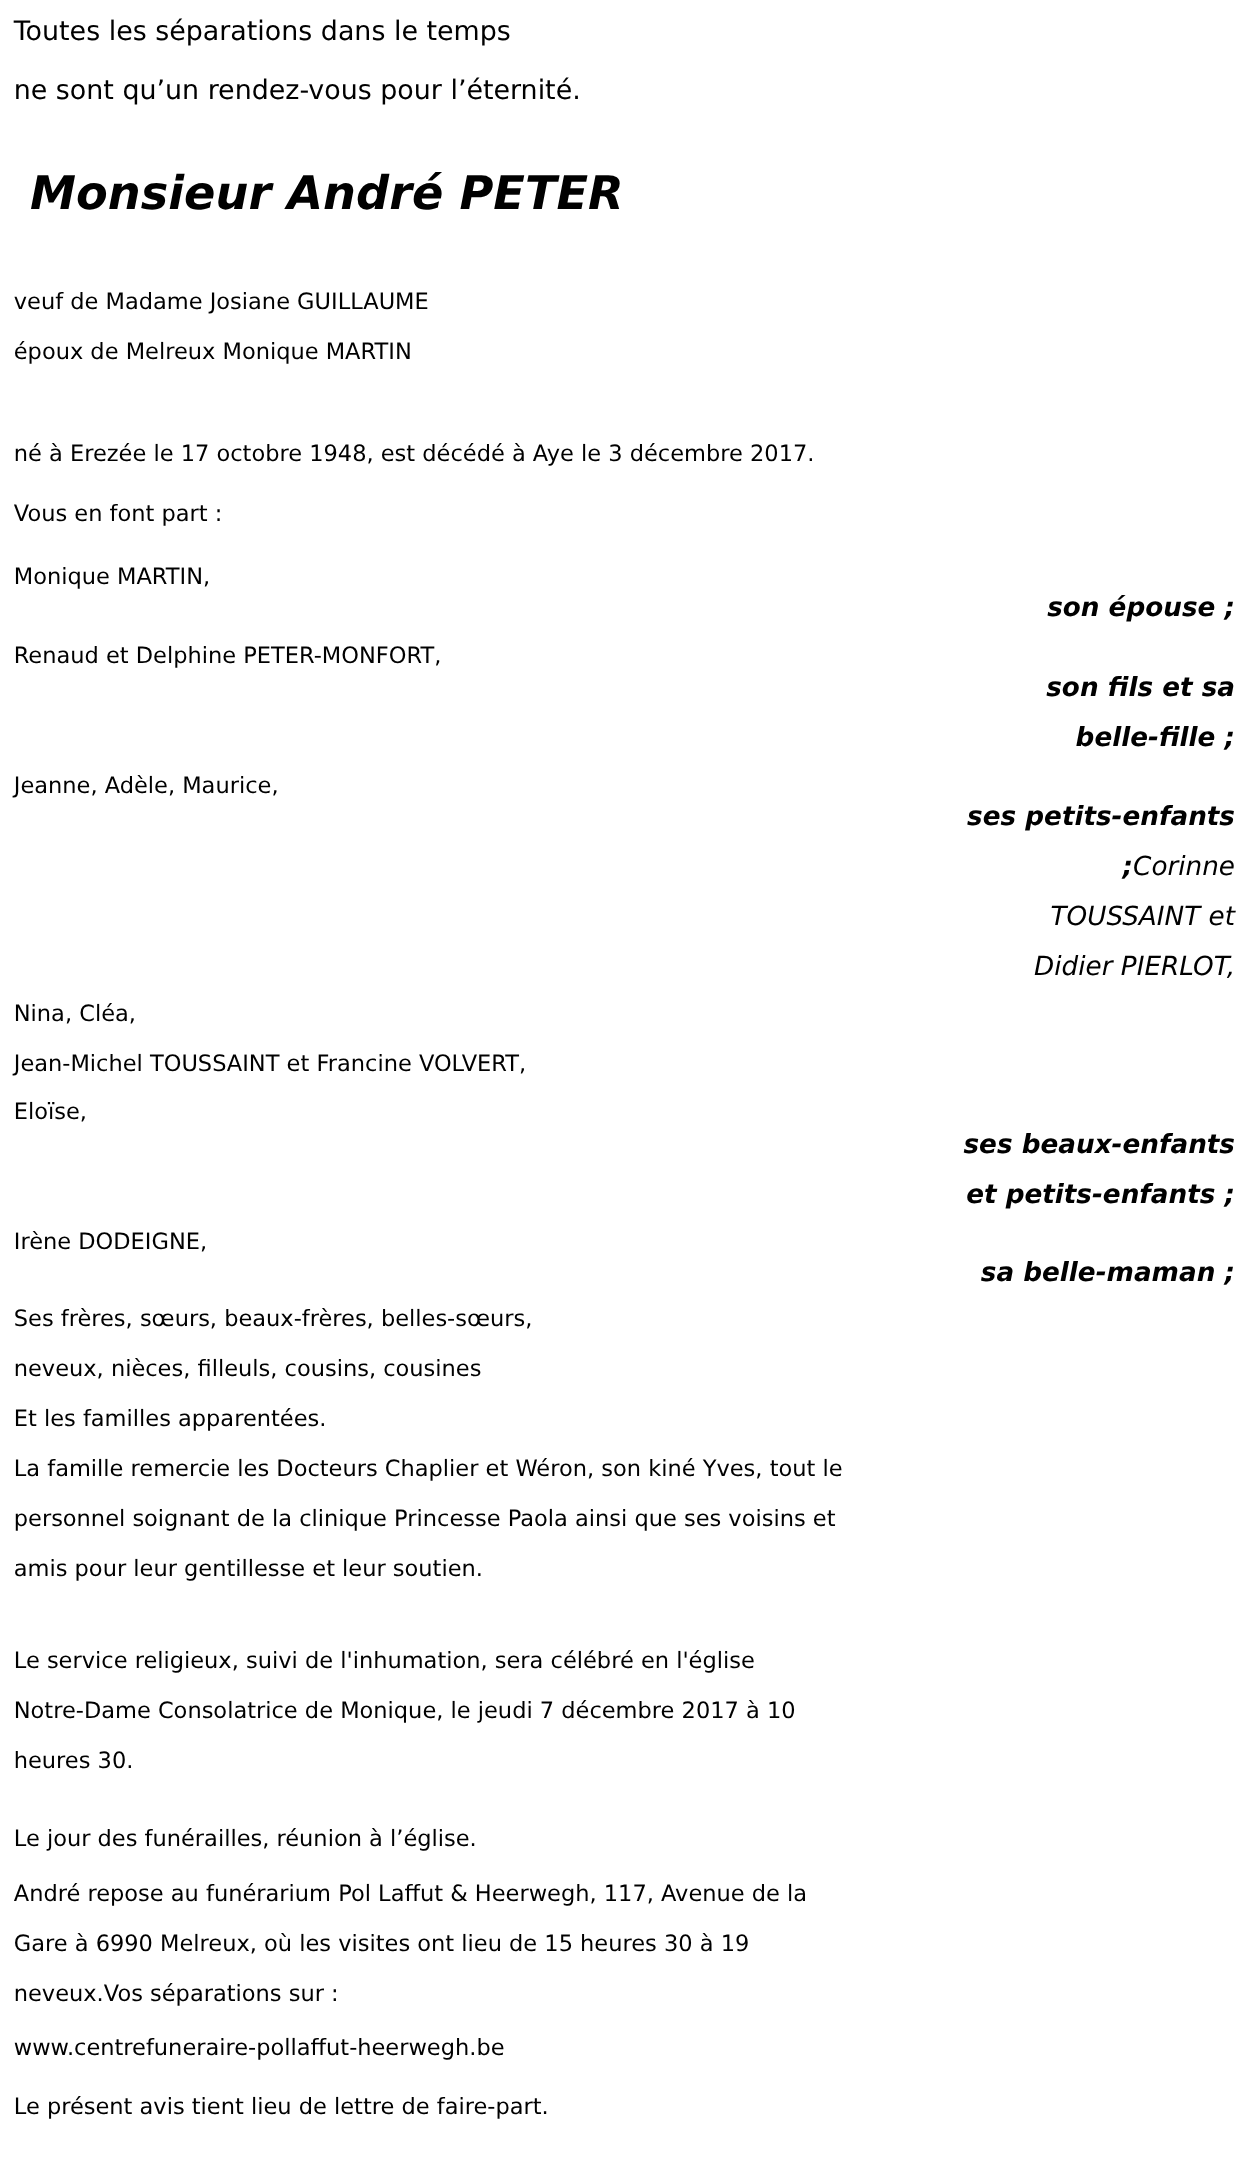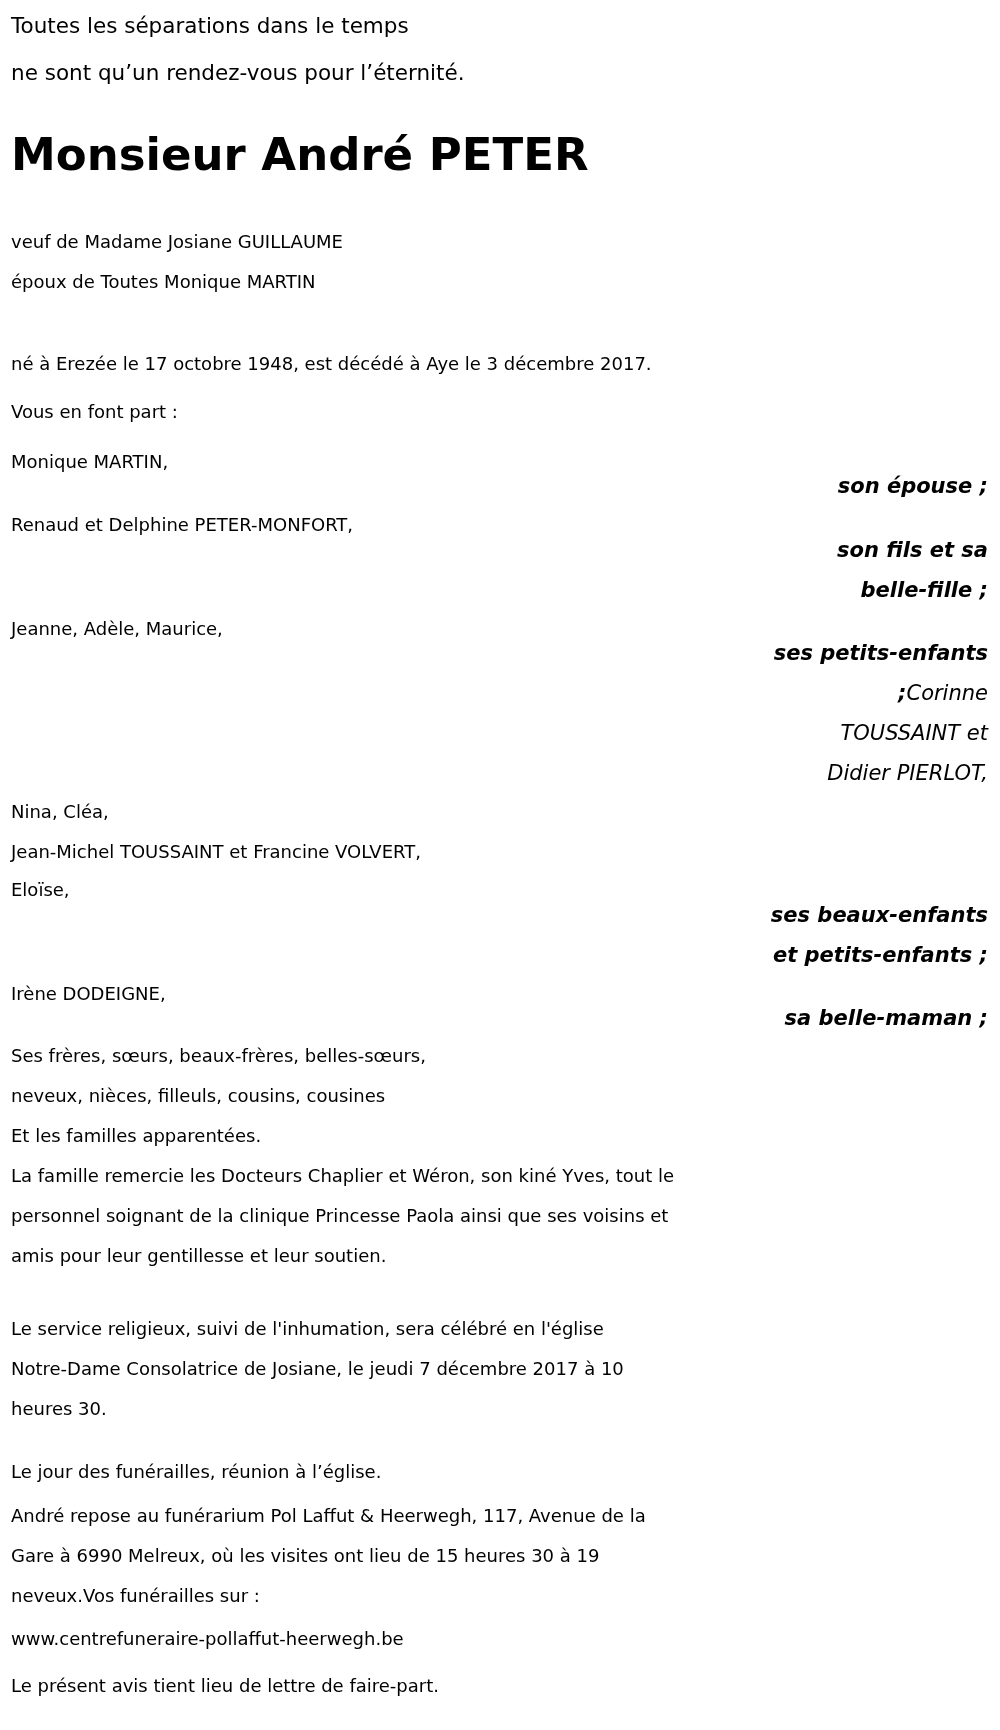--- a/index.html
+++ b/index.html
@@ -12,35 +12,35 @@
       position: absolute; left: 11px; white-space: nowrap;
       font-size: 18px; line-height: 40px; height: 40px;
     }
     .b { font-weight: normal; }
     .r {
       position: absolute; right: 12px; white-space: nowrap; text-align: center;
       font-size: 21px; line-height: 40px; height: 40px; font-style: italic;
     }
     .rb { font-weight: bold; }
     .title {
-      position: absolute; left: 11px; white-space: nowrap;
-      font-size: 45px; font-weight: bold; line-height: 50px; height: 50px;
+      position: absolute; left: 24px; white-space: nowrap;
+      font-size: 37px; font-weight: bold; line-height: 50px; height: 50px; font-style: italic;
     }
     .ep { font-size: 21.5px; }
   </style>
 </head>
 <body>
 
 <div class="ln b ep" style="top:6px">Toutes les séparations dans le temps</div>
 <div class="ln b ep" style="top:53px">ne sont qu’un rendez-vous pour l’éternité.</div>
 
 <div class="title" style="top:130px">Monsieur André PETER</div>
 
 <div class="ln" style="top:222px">veuf de Madame Josiane GUILLAUME</div>
-<div class="ln" style="top:262px">époux de Toutes Monique MARTIN</div>
+<div class="ln" style="top:262px">époux de Melreux Monique MARTIN</div>
 
 <div class="ln" style="top:344px">né à Erezée le 17 octobre 1948, est décédé à Aye le 3 décembre 2017.</div>
 <div class="ln" style="top:392px">Vous en font part :</div>
 
 <div class="ln" style="top:442px">Monique MARTIN,</div>
 <div class="r rb" style="top:466px">son épouse ;</div>
 
 <div class="ln" style="top:505px">Renaud et Delphine PETER-MONFORT,</div>
 <div class="r rb" style="top:530px">son fils et sa</div>
 <div class="r rb" style="top:570px">belle-fille ;</div>
@@ -62,22 +62,22 @@
 
 <div class="ln" style="top:1036px">Ses frères, sœurs, beaux-frères, belles-sœurs,</div>
 <div class="ln" style="top:1076px">neveux, nièces, filleuls, cousins, cousines</div>
 <div class="ln" style="top:1116px">Et les familles apparentées.</div>
 
 <div class="ln" style="top:1156px">La famille remercie les Docteurs Chaplier et Wéron, son kiné Yves, tout le</div>
 <div class="ln" style="top:1196px">personnel soignant de la clinique Princesse Paola ainsi que ses voisins et</div>
 <div class="ln" style="top:1236px">amis pour leur gentillesse et leur soutien.</div>
 
 <div class="ln" style="top:1309px">Le service religieux, suivi de l'inhumation, sera célébré en l'église</div>
-<div class="ln" style="top:1349px"><span>Notre-Dame Consolatrice de Josiane, </span><span class="b">le jeudi 7 décembre 2017 à 10</span></div>
+<div class="ln" style="top:1349px"><span>Notre-Dame Consolatrice de Monique, </span><span class="b">le jeudi 7 décembre 2017 à 10</span></div>
 <div class="ln b" style="top:1389px">heures 30.</div>
 <div class="ln b" style="top:1452px">Le jour des funérailles, réunion à l’église.</div>
 
 <div class="ln b" style="top:1496px">André repose au funérarium Pol Laffut &amp; Heerwegh, 117, Avenue de la</div>
 <div class="ln b" style="top:1536px">Gare à 6990 Melreux, où les visites ont lieu de 15 heures 30 à 19</div>
-<div class="ln" style="top:1576px"><span class="b">neveux.</span><span>Vos funérailles sur :</span></div>
+<div class="ln" style="top:1576px"><span class="b">neveux.</span><span>Vos séparations sur :</span></div>
 <div class="ln" style="top:1619px">www.centrefuneraire-pollaffut-heerwegh.be</div>
 
 <div class="ln" style="top:1666px">Le présent avis tient lieu de lettre de faire-part.</div>
 
 </body></html>

